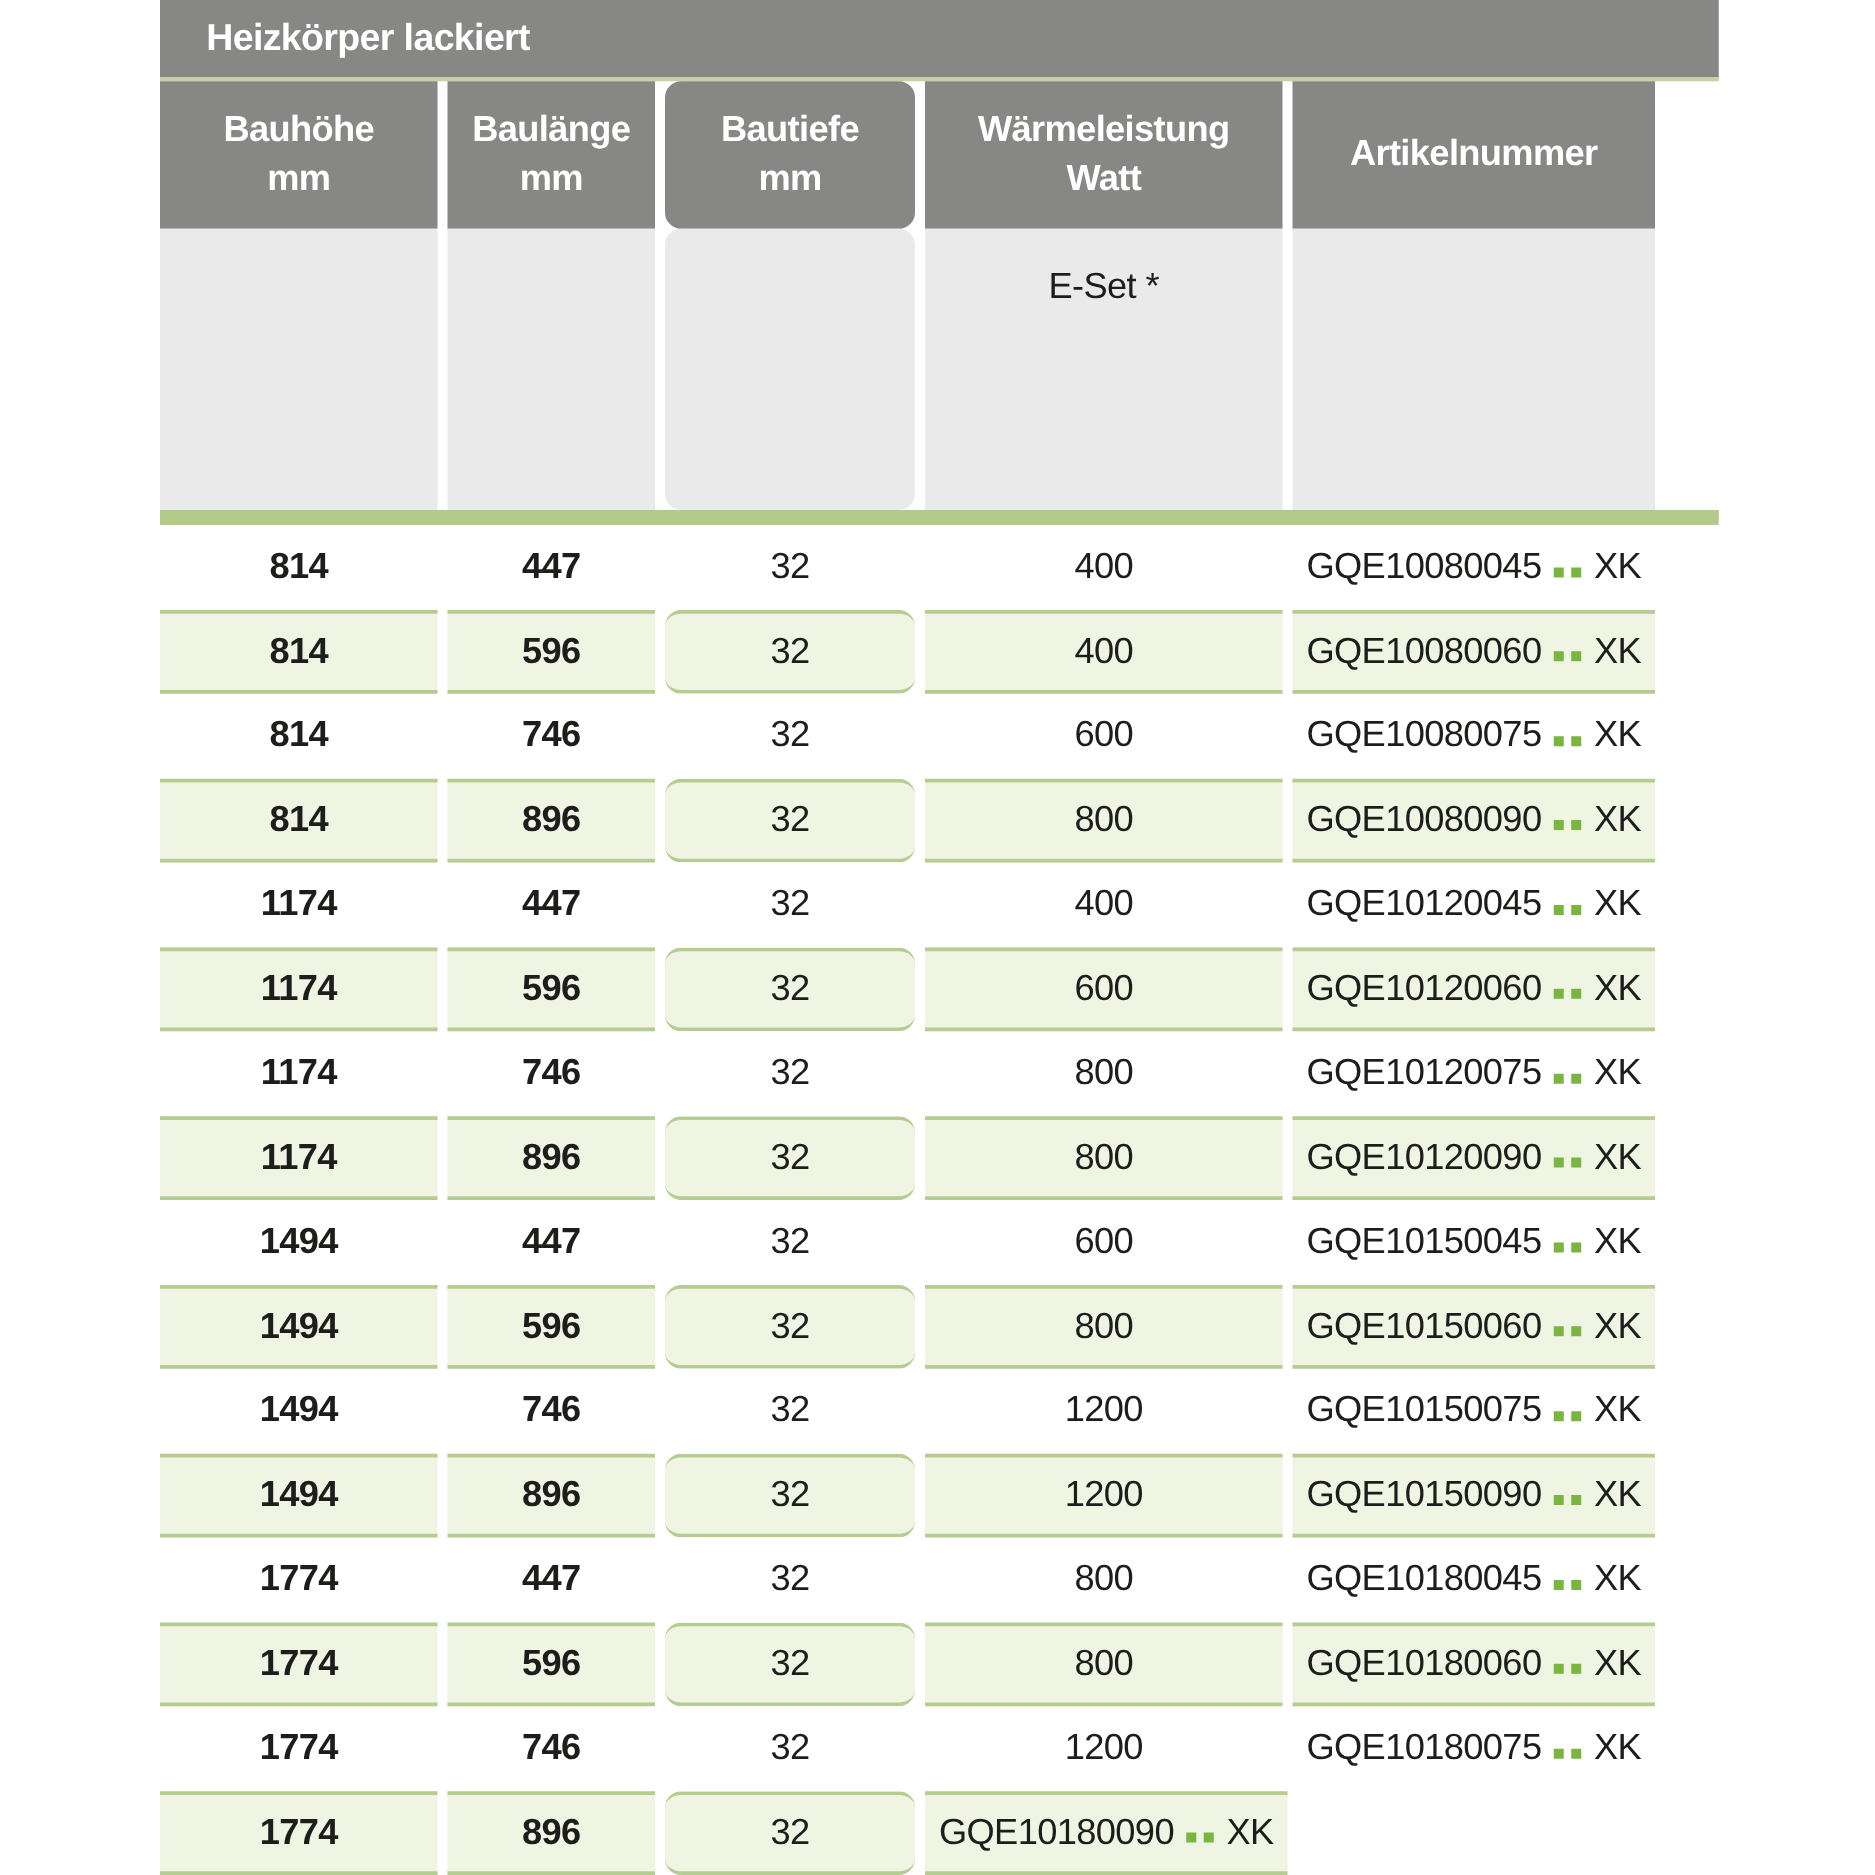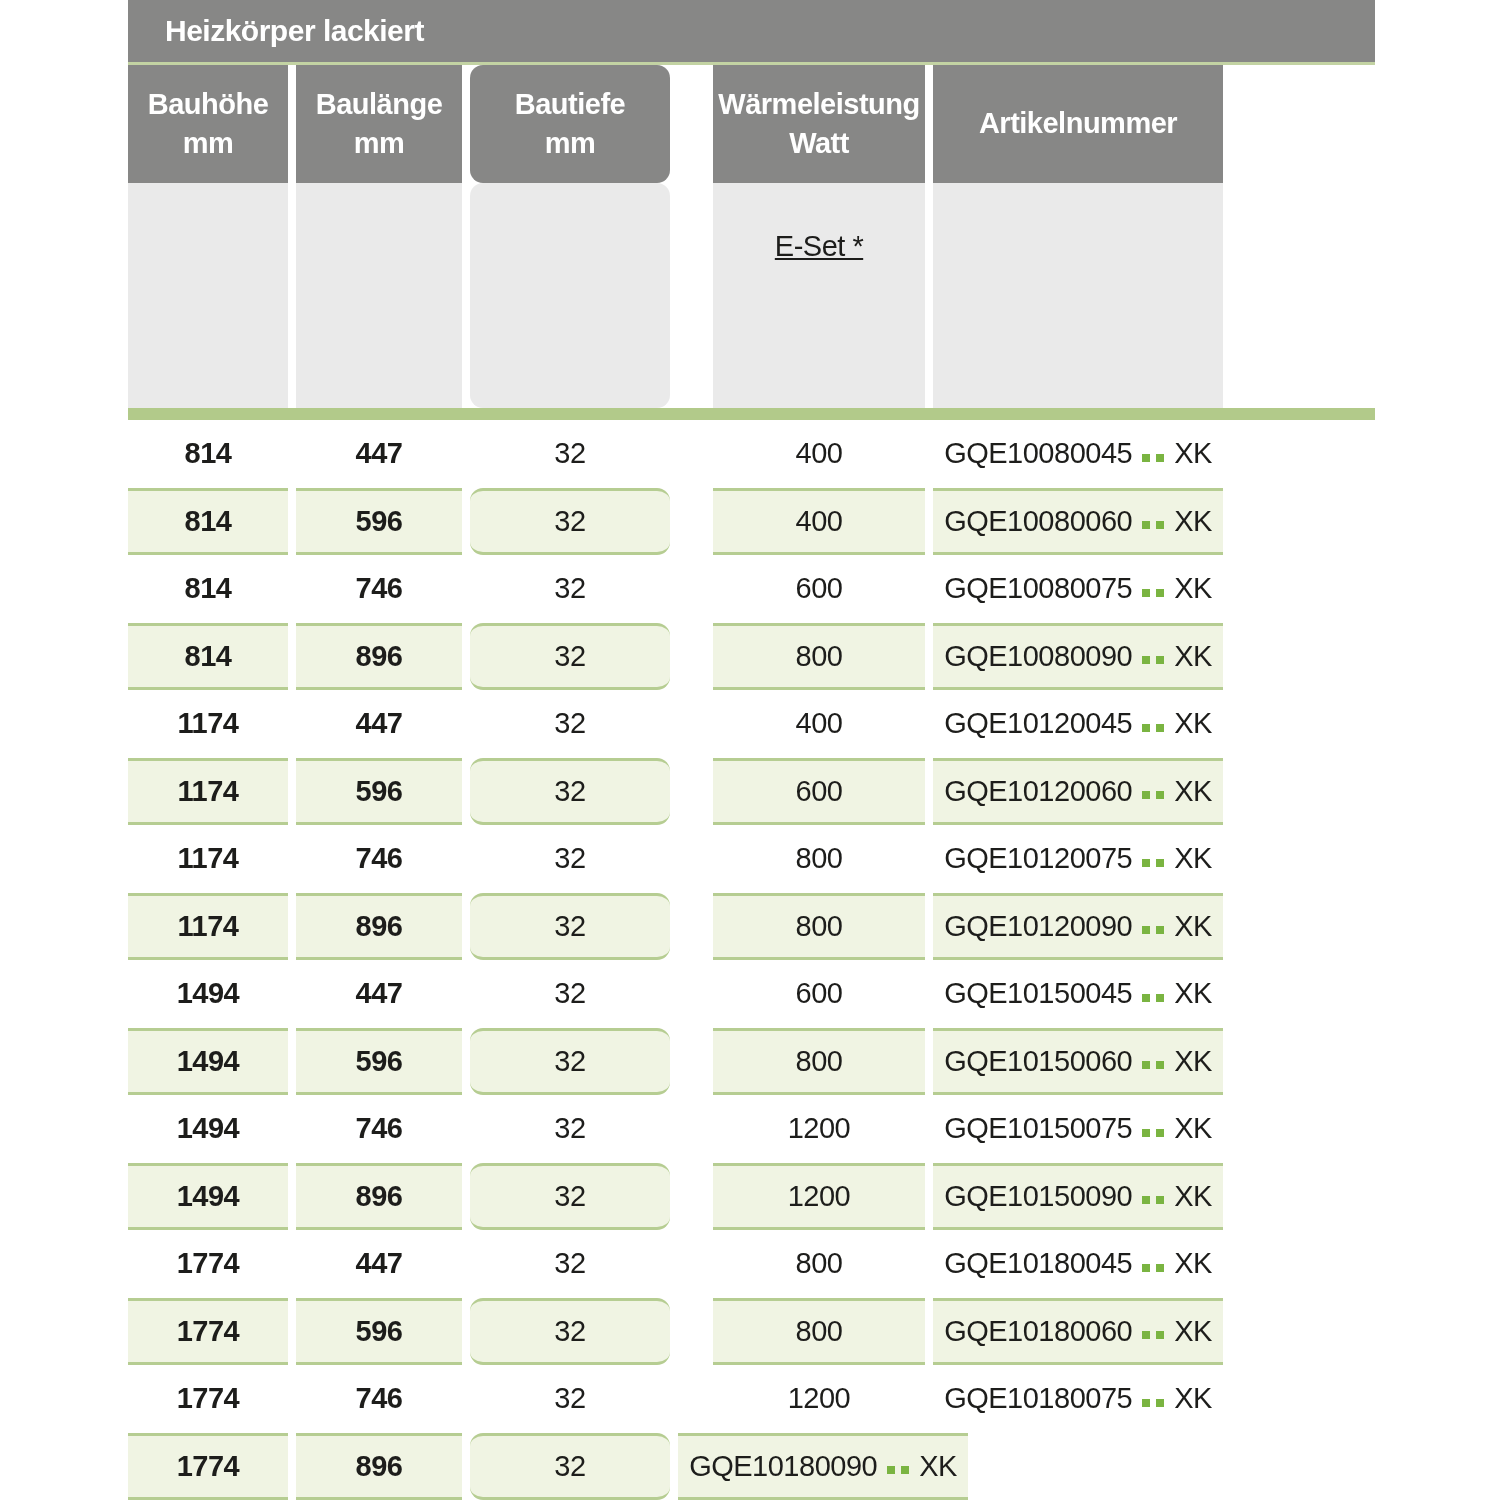--- a/index.html
+++ b/index.html
@@ -24,36 +24,36 @@
   .title-bar{
     height:62px;background:var(--header-gray);
     display:flex;align-items:center;padding-left:37px;
   }
   .title-bar .title{
     color:#ffffff;font-weight:bold;font-size:30px;letter-spacing:-0.5px;
   }
   .title-line{height:3px;background:var(--title-line-green);}
 
   .grid-row{display:flex;gap:8px;}
-  .c1{width:160px;} .c2{width:166px;} .c3{width:200px;border-radius:13px;} .c4{width:212px;margin-left:35px;} .c5{width:290px;}
+  .c1{width:222px;} .c2{width:166px;} .c3{width:200px;border-radius:13px;} .c4{width:286px;} .c5{width:290px;}
 
   .header-row{height:118px;}
   .header-cell{
     background:var(--header-gray);color:#ffffff;
     display:flex;flex-direction:column;align-items:center;justify-content:center;
     font-weight:bold;font-size:29px;letter-spacing:-0.5px;line-height:1.35;
     text-align:center;
   }
 
   .subheader-row{height:225px;}
   .subheader-cell{
     background:var(--subheader-gray);
     display:flex;justify-content:center;align-items:flex-start;
-    padding-top:47px;
-    font-size:29px;letter-spacing:-0.5px;color:var(--text-dark);text-decoration:underline;
+    padding-top:30px;
+    font-size:29px;letter-spacing:-0.5px;color:var(--text-dark);
   }
 
   .green-bar{height:12px;background:var(--green-bar);}
 
   .row{height:67.5px;text-align:right;}
   .cell{
     display:flex;align-items:center;justify-content:center;
     font-size:29px;letter-spacing:-0.5px;height:100%;
     background:transparent;white-space:nowrap;
   }

